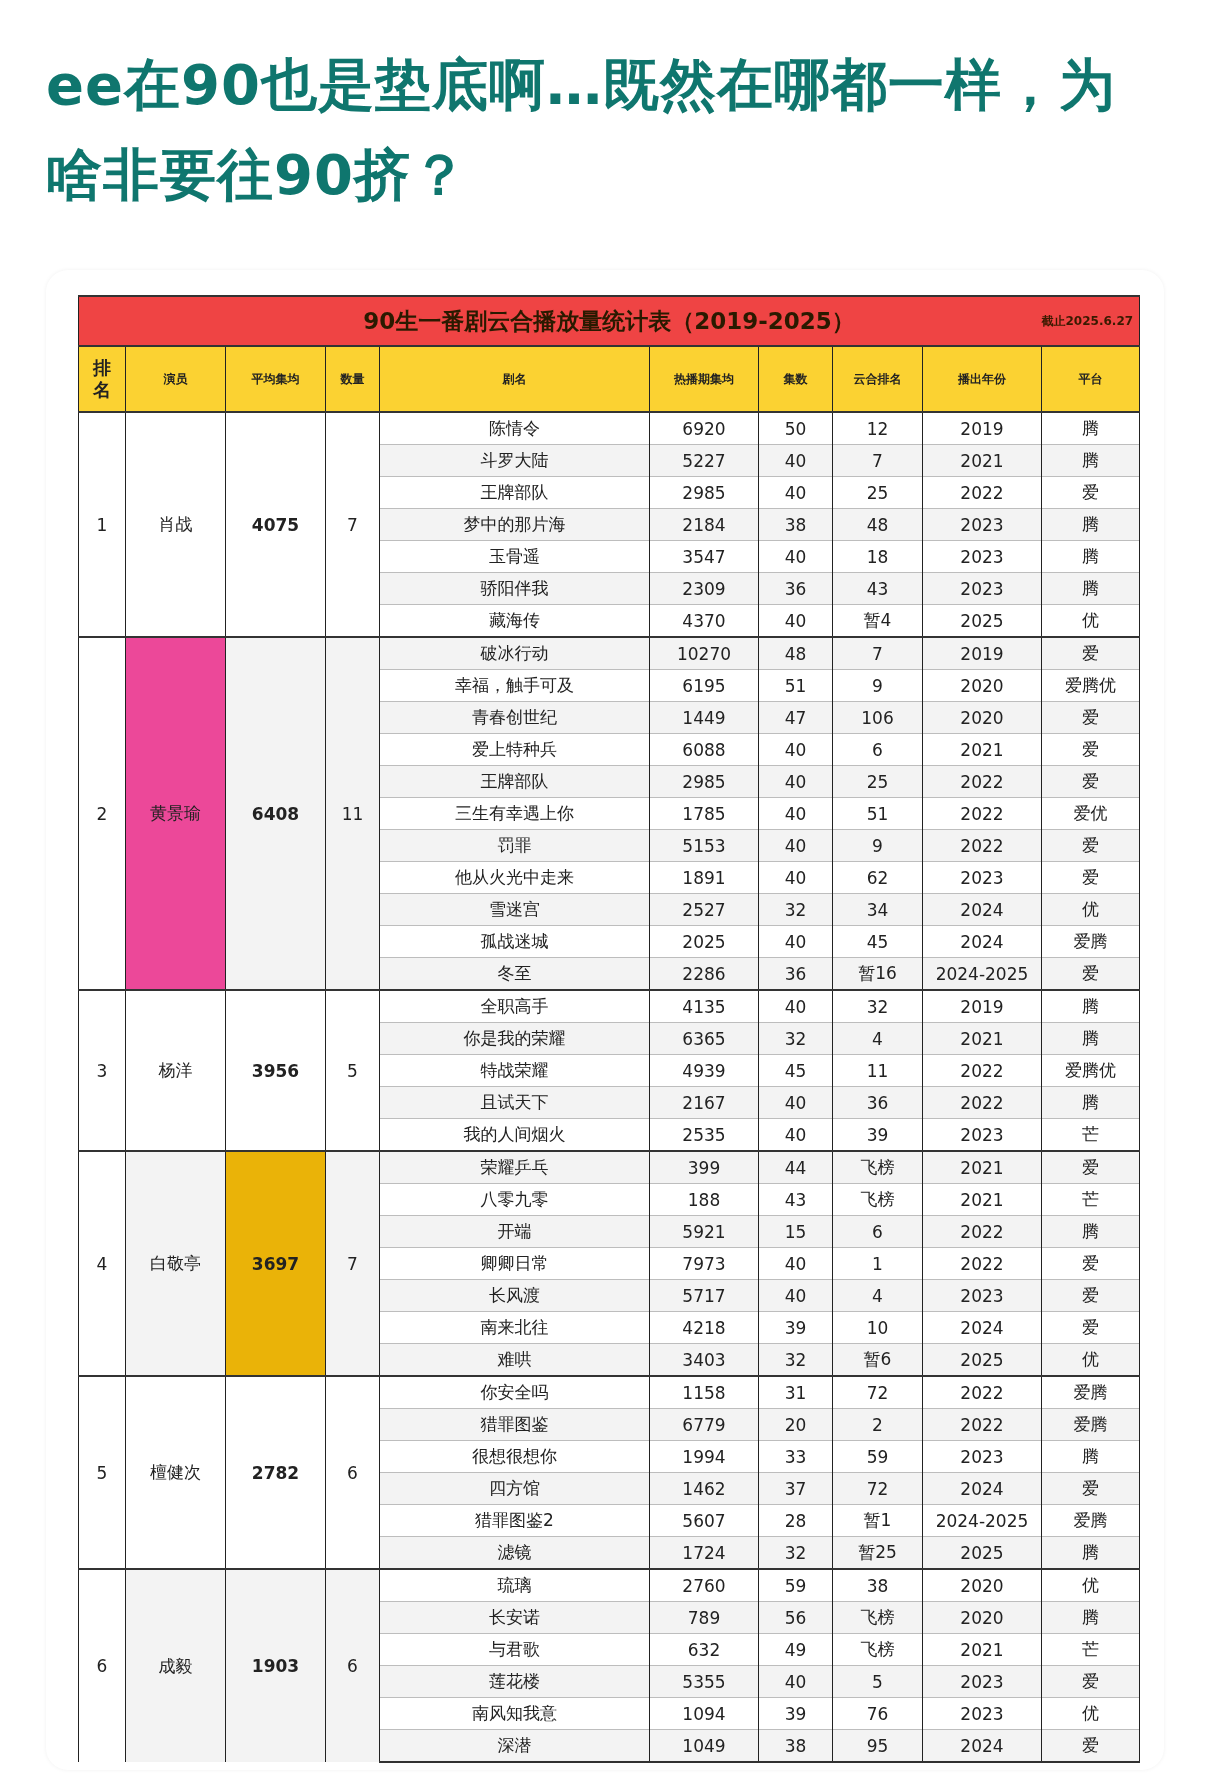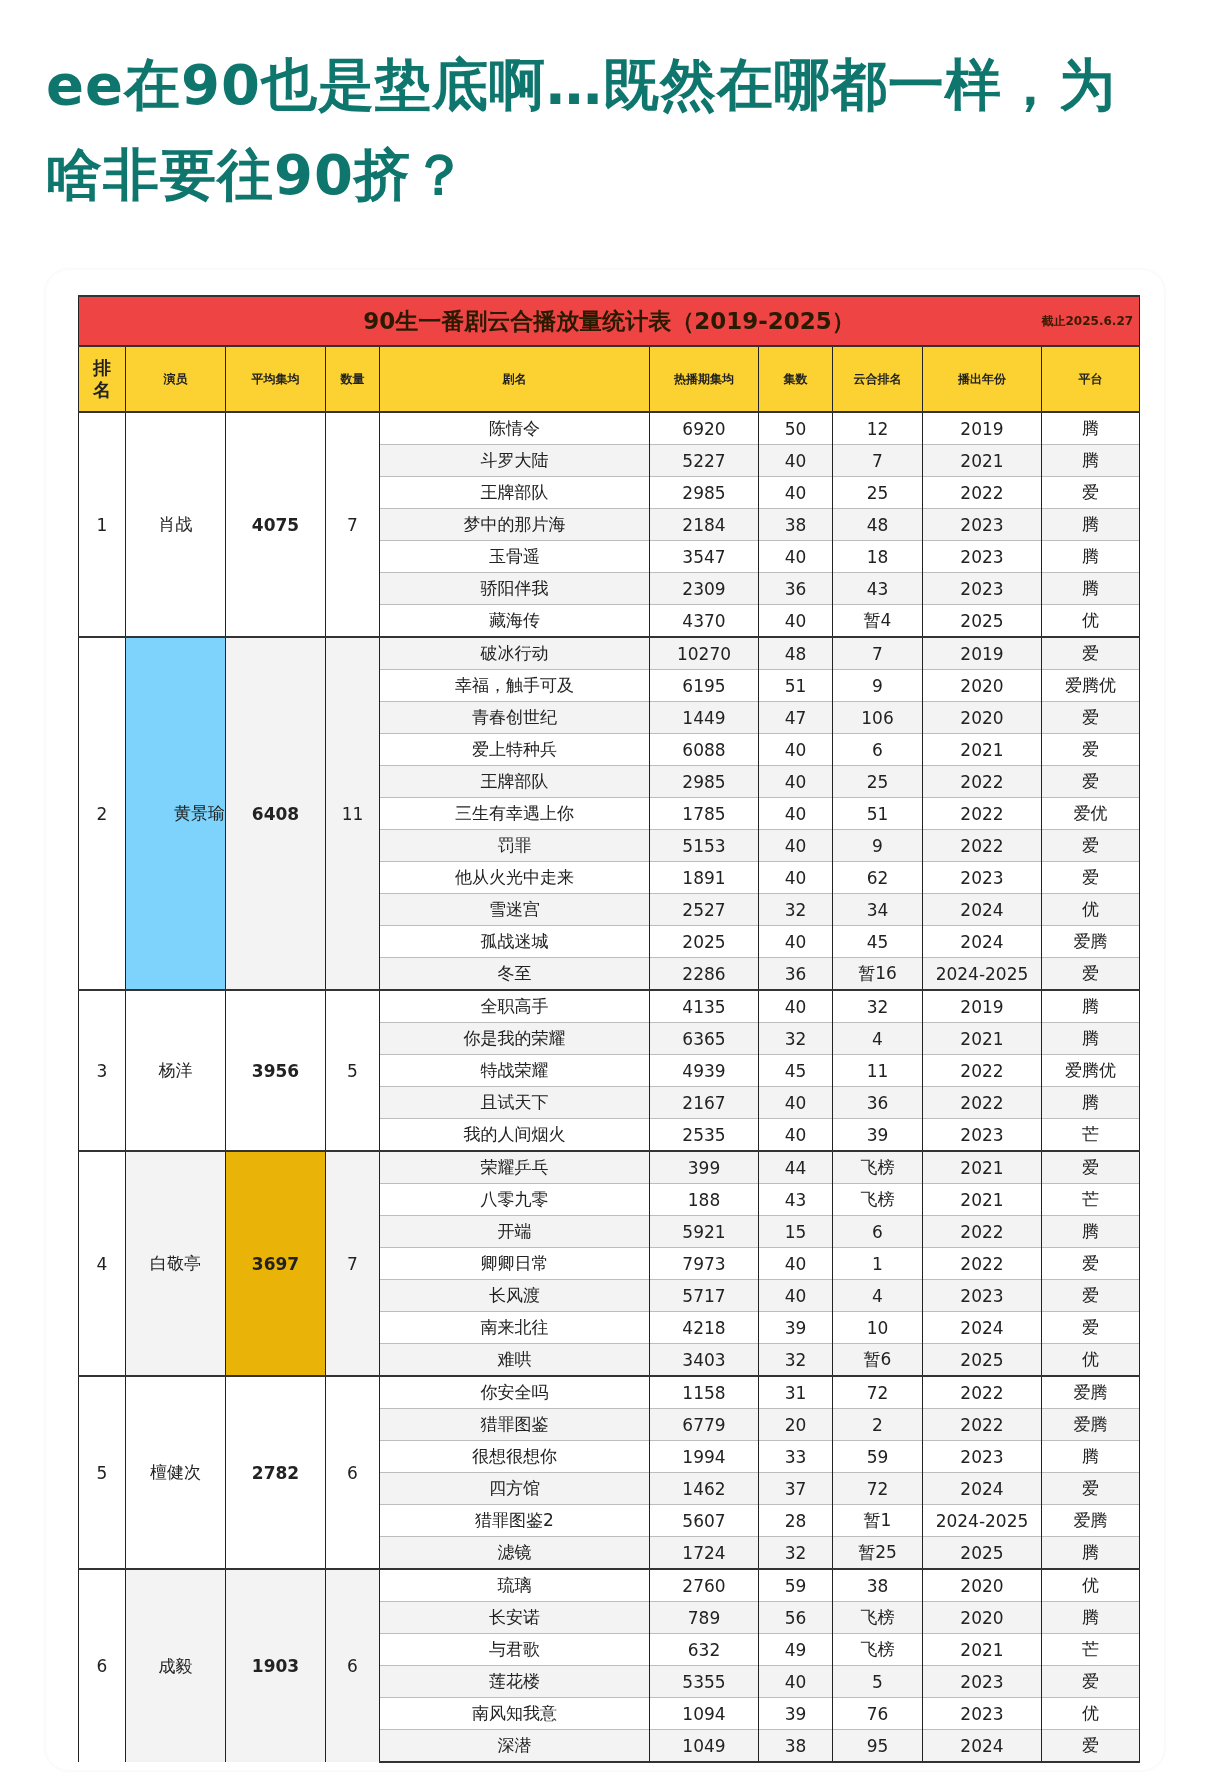--- a/index.html
+++ b/index.html
@@ -123,21 +123,21 @@
       <tr class="data">
         <td class="show">藏海传</td>
         <td class="show">4370</td>
         <td class="show">40</td>
         <td class="show">暂4</td>
         <td class="show">2025</td>
         <td class="show">优</td>
       </tr>
       <tr class="data first alt">
         <td rowspan="11" class="group-cell rank-cell">2</td>
-        <td rowspan="11" class="group-cell " style="background: #7dd3fc; text-align: right;">黄景瑜</td>
+        <td rowspan="11" class="group-cell " style="background: #ec4899;">黄景瑜</td>
         <td rowspan="11" class="group-cell avg-cell" style="background: rgb(243, 243, 243);">6408</td>
         <td rowspan="11" class="group-cell " style="background: rgb(243, 243, 243);">11</td>
         <td class="show">破冰行动</td>
         <td class="show">10270</td>
         <td class="show">48</td>
         <td class="show">7</td>
         <td class="show">2019</td>
         <td class="show">爱</td>
       </tr>
       <tr class="data">

